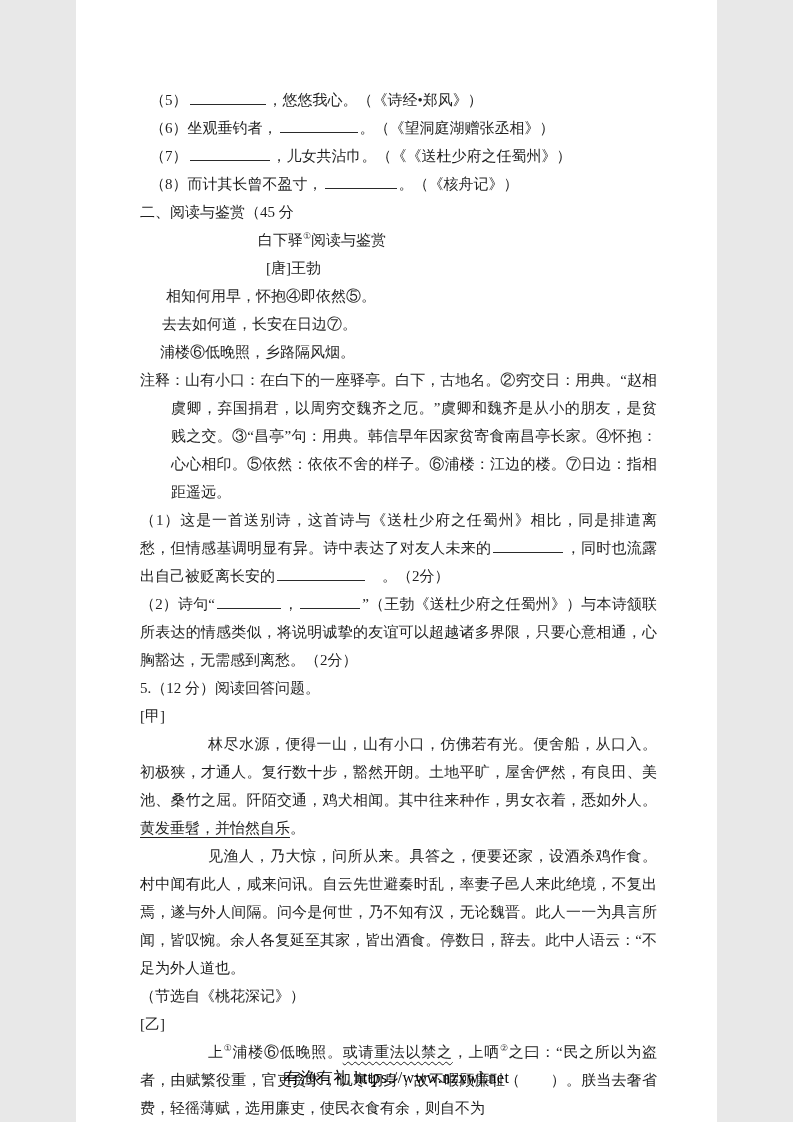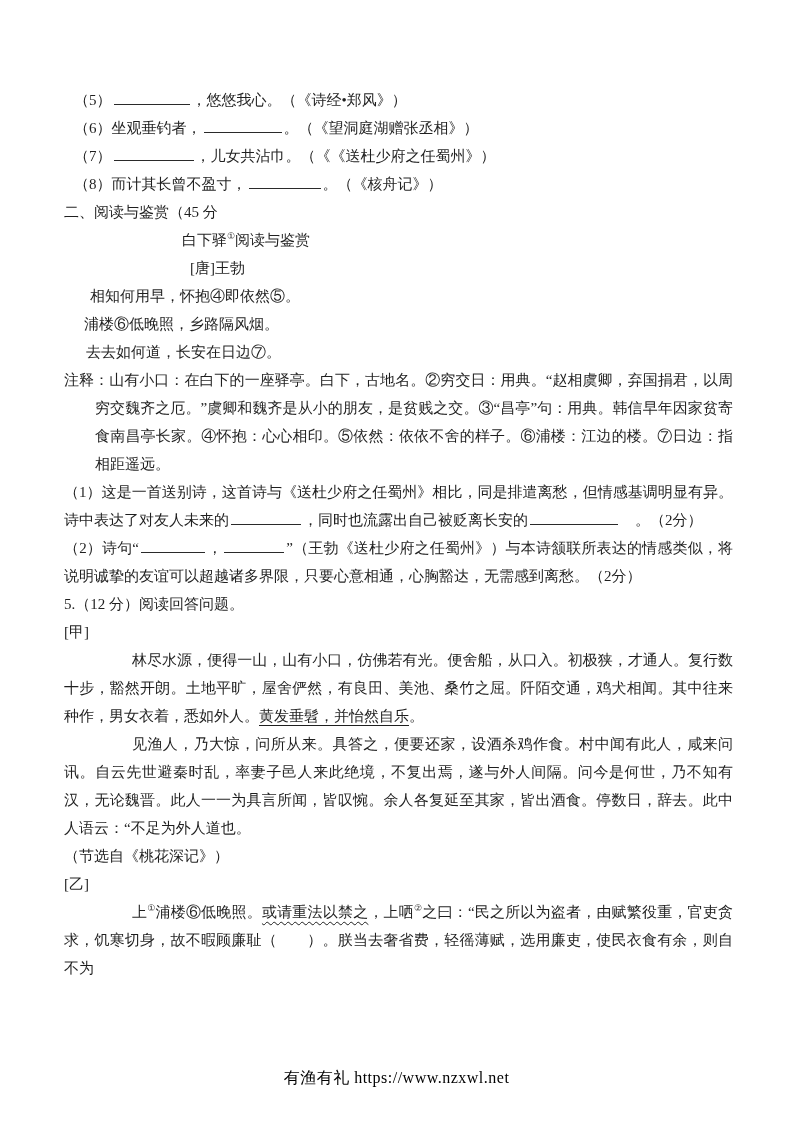--- a/index.html
+++ b/index.html
@@ -1,18 +1,18 @@
 <!DOCTYPE html>
 <html><head>
 <meta charset="utf-8">
 <style>
   html,body{margin:0;padding:0;background:#e8e8e8;}
   .page{
     position:relative;
-    width:793px;height:1122px;
+    width:641px;height:1122px;
     margin:0 auto;
     background:#ffffff;
     font-family:"Liberation Serif","DejaVu Serif",serif;
     font-size:15px;
     color:#1f1f1f;
     overflow:hidden;
   }
   .content{
     position:absolute;
     left:64px;right:60px;top:86px;
@@ -60,22 +60,22 @@
     <p class="fill-row"><span>（8）而计其长曾不盈寸，</span><span class="blank" style="width:72px"></span><span>。（《核舟记》）</span></p>
 
     <p>二、阅读与鉴赏（45 分</p>
 
 
     <p class="poem-title"><span>白下驿</span><sup>①</sup><span>阅读与鉴赏</span></p>
 
     <p class="poem-author">[唐]王勃</p>
 
     <p class="poem-line">相知何用早，怀抱④即依然⑤。</p>
+    <p class="poem-line" style="padding-left:22px">去去如何道，长安在日边⑦。</p>
     <p class="poem-line" style="padding-left:20px">浦楼⑥低晚照，乡路隔风烟。</p>
-    <p class="poem-line" style="padding-left:22px">去去如何道，长安在日边⑦。</p>
 
     <p class="notes">注释：山有小口：在白下的一座驿亭。白下，古地名。②穷交日：用典。“赵相虞卿，弃国捐君，以周穷交魏齐之厄。”虞卿和魏齐是从小的朋友，是贫贱之交。③“昌亭”句：用典。韩信早年因家贫寄食南昌亭长家。④怀抱：心心相印。⑤依然：依依不舍的样子。⑥浦楼：江边的楼。⑦日边：指相距遥远。</p>
 
     <p><span>（1）这是一首送别诗，这首诗与《送杜少府之任蜀州》相比，同是排遣离愁，但情感基调明显有异。诗中表达了对友人未来的</span><span class="blank" style="width:70px"></span><span>，同时也流露出自己被贬离长安的</span><span class="blank" style="width:88px"></span><span>　。（2分）</span></p>
 
     <p class="q-sub2"><span>（2）诗句“</span><span class="blank" style="width:64px"></span><span>，</span><span class="blank" style="width:60px"></span><span>”（王勃《送杜少府之任蜀州》）与本诗颔联所表达的情感类似，将说明诚挚的友谊可以超越诸多界限，只要心意相通，心胸豁达，无需感到离愁。（2分）</span></p>
 
     <p>5.（12 分）阅读回答问题。</p>
 
     <p>[甲]</p>

